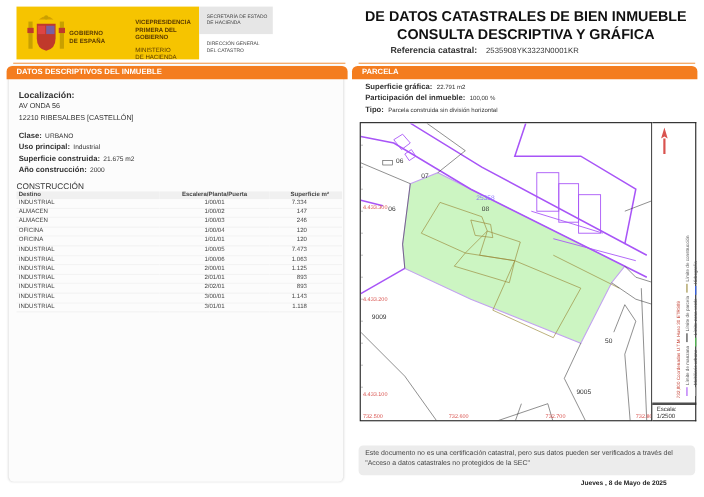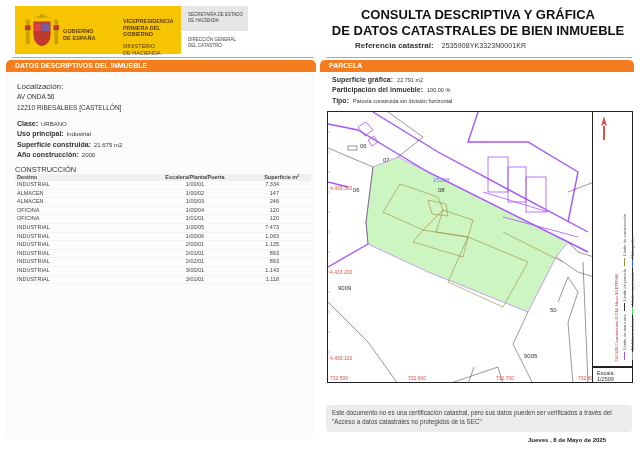--- a/index.html
+++ b/index.html
@@ -23,21 +23,21 @@
   .refcat span.val { font-size: 7px; letter-spacing: 0.1px; }
 
   .hdr-line-l { position: absolute; left: 12px; top: 57px; width: 302px; height: 1px; background: #f39a4a; }
   .hdr-line-r { position: absolute; left: 326px; top: 57px; width: 306px; height: 1px; background: #f39a4a; }
 
   
   .panel-left { position: absolute; left: 8px; top: 60px; width: 304px; height: 378px; border-radius: 5px; background: #fcfcfc; box-shadow: 0 0 2px #ddd; }
   .panel-head { position: absolute; left: 0; top: 0; height: 12px; border-radius: 5px 5px 0 0; background: #f47d1f; color: #fff; font-weight: bold; font-size: 7px; line-height: 12px; padding-left: 9px; }
   .panel-left .panel-head { width: 310px; left: -2px; }
 
-  .loc-label { position: absolute; left: 17px; top: 82px; font-size: 8px; font-weight: normal; color: #333; }
+  .loc-label { position: absolute; left: 17px; top: 82px; font-size: 8px; font-weight: bold; color: #333; }
   .loc-line1 { position: absolute; left: 17px; top: 93px; font-size: 6.5px; color: #333; }
   .loc-line2 { position: absolute; left: 17px; top: 104px; font-size: 6.5px; color: #333; }
 
   .kv { position: absolute; left: 17px; font-size: 7px; color: #333; }
   .kv b { font-weight: bold; margin-right: 3px; }
   .kv span.v { font-size: 6px; }
 
   .constr-title { position: absolute; left: 15px; top: 165px; font-size: 7.5px; font-weight: normal; color: #333; }
   .ctable { position: absolute; left: 15px; top: 174px; width: 296px; border-collapse: collapse; font-size: 5.5px; color: #444; }
   .ctable th { font-weight: bold; text-align: left; height: 7px; line-height: 7px; background: #f0f0f0; }
@@ -100,22 +100,22 @@
   </span>
 </div>
 <div class="hdr-dg">
   <span>
     <div>DIRECCIÓN GENERAL</div>
     <div>DEL CATASTRO</div>
   </span>
 </div>
 
 <div class="title">
+  <div>DE DATOS CATASTRALES DE BIEN INMUEBLE</div>
   <div>CONSULTA DESCRIPTIVA Y GRÁFICA</div>
-  <div>DE DATOS CATASTRALES DE BIEN INMUEBLE</div>
 </div>
 <div class="refcat">
   <b>Referencia catastral:</b><span class="val">2535908YK3323N0001KR</span>
 </div>
 <div class="hdr-line-l"></div>
 <div class="hdr-line-r"></div>
 
 <div class="panel-left">
   <div class="panel-head">DATOS DESCRIPTIVOS DEL INMUEBLE</div>
 </div>

